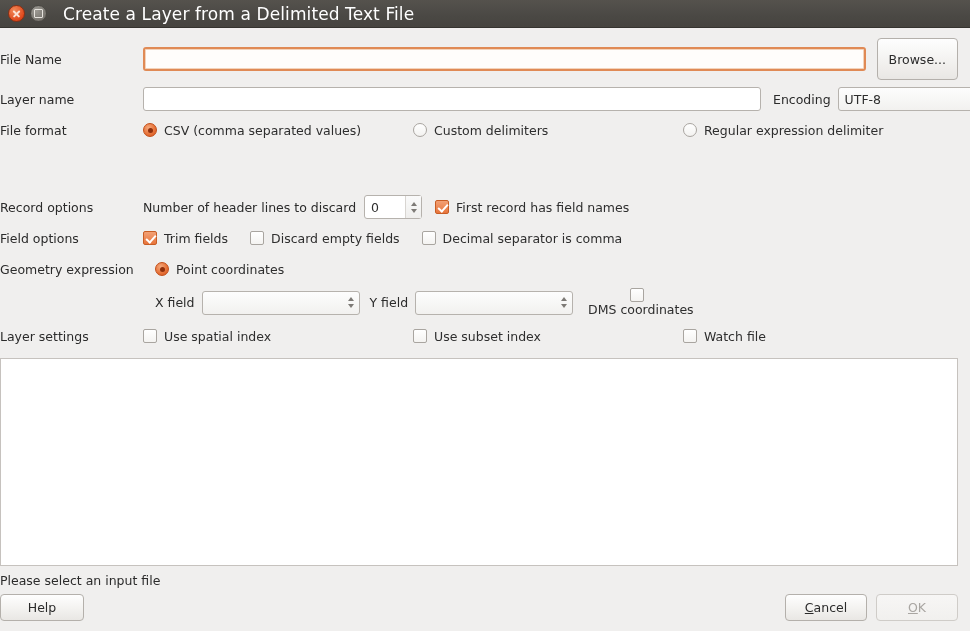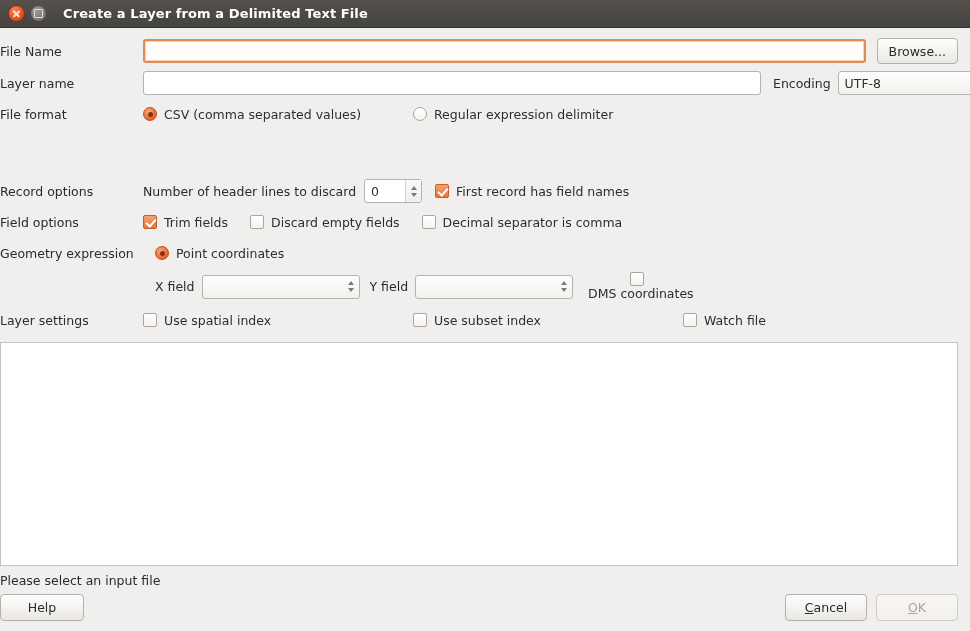--- a/index.html
+++ b/index.html
@@ -48,22 +48,22 @@
   .winbtn.maximize {
     background: radial-gradient(circle at 35% 30%, #9d9a94 0%, #78756f 70%, #5f5c57 100%);
     border: 1px solid #4a4843;
   }
   .winbtn.maximize::before {
     content: ""; width: 7px; height: 7px;
     border: 1.4px solid #e6e3de; border-radius: 1px;
   }
   .title-text {
     color: #ffffff;
-    font-size: 13px;
-    font-weight: bold;
+    font-size: 17px;
+    font-weight: normal;
     margin-left: 11px;
     letter-spacing: 0.1px;
     white-space: nowrap;
   }
 
   
   .body {
     flex: 1 1 auto;
     padding: 10px 12px 0 0;
     display: flex; flex-direction: column;
@@ -97,21 +97,21 @@
   }
   .textinput.focused {
     border: 2px solid #e08a55;
     background: #fffdfb;
     box-shadow: 0 0 0 1px #f3d3bb inset;
   }
   .filename-input { flex: 1 1 auto; }
   .layername-input { width: 618px; flex: 0 0 618px; }
 
   .btn {
-    height: 26px;
+    height: 42px;
     min-width: 64px;
     padding: 0 11px;
     border: 1px solid #b4b0ab;
     border-radius: 4px;
     background: linear-gradient(to bottom, #fefefe 0%, #f4f3f1 50%, #e9e7e4 100%);
     font-family: "DejaVu Sans", "Liberation Sans", sans-serif;
     font-size: 12.5px;
     color: #2b2b2b;
     cursor: pointer;
   }
@@ -269,20 +269,24 @@
         <span class="val">UTF-8</span>
 
       </div>
     </div>
 
     <div class="row">
       <div class="lbl lbl-col">File format</div>
       <div class="opt col2">
         <span class="radio checked"></span>
         <span>CSV (comma separated values)</span>
+      </div>
+      <div class="opt col3">
+        <span class="radio"></span>
+        <span>Custom delimiters</span>
       </div>
       <div class="opt">
         <span class="radio"></span>
         <span>Regular expression delimiter</span>
       </div>
     </div>
 
     <div class="gap-blank"></div>
 
     <div class="row">

